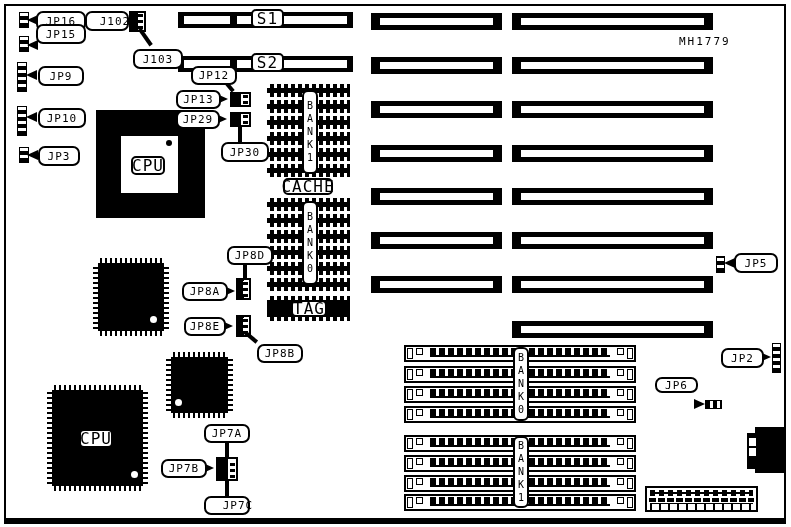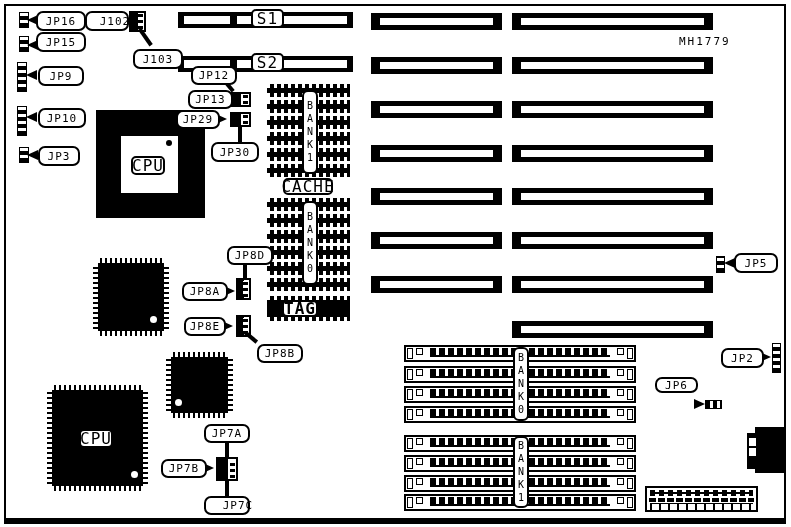--- a/index.html
+++ b/index.html
@@ -94,21 +94,21 @@
   <div class="pinhdr" style="left:17px;top:106px;width:10px;height:30px;"></div>
   <div class="pinhdr" style="left:19px;top:147px;width:10px;height:16px;"></div>
 
   <div class="tw-l" style="left:27px;top:15px;"></div>
   <div class="tw-l" style="left:27px;top:40px;"></div>
   <div class="tw-l" style="left:26px;top:70px;"></div>
   <div class="tw-l" style="left:26px;top:112px;"></div>
   <div class="tw-l" style="left:27px;top:150px;"></div>
 
   <div class="callout" style="left:36px;top:11px;width:50px;height:20px;">JP16</div>
-  <div class="callout" style="left:36px;top:32px;width:50px;height:20px;">JP15</div>
+  <div class="callout" style="left:36px;top:24px;width:50px;height:20px;">JP15</div>
   <div class="callout" style="left:38px;top:66px;width:46px;height:20px;">JP9</div>
   <div class="callout" style="left:38px;top:108px;width:48px;height:20px;">JP10</div>
   <div class="callout" style="left:38px;top:146px;width:42px;height:20px;">JP3</div>
 
   <div class="callout" style="left:85px;top:11px;width:44px;height:20px;padding-left:16px;">J102</div>
   <div class="tw-r" style="left:119px;top:15px;"></div>
   <div class="jblock" style="left:129px;top:11px;width:17px;height:21px;"></div>
   <div class="line" style="left:138px;top:30px;width:4px;height:20px;transform:rotate(-35deg);"></div>
   <div class="callout" style="left:133px;top:49px;width:50px;height:20px;">J103</div>
 
@@ -116,28 +116,28 @@
       <i class="divider"></i>
     </div>
   <div class="callout small" style="left:251px;top:9px;width:33px;height:19px;">S1</div>
   <div class="slot sbar" style="left:178px;top:56px;width:175px;height:16px;">
       <i class="divider"></i>
     </div>
   <div class="callout small" style="left:251px;top:53px;width:33px;height:19px;">S2</div>
 
   <div class="callout" style="left:191px;top:66px;width:46px;height:19px;">JP12</div>
   <div class="line" style="left:222px;top:81px;width:4px;height:15px;transform:rotate(-40deg);"></div>
-  <div class="callout" style="left:188px;top:90px;width:45px;height:19px;">JP13</div>
+  <div class="callout" style="left:176px;top:90px;width:45px;height:19px;">JP13</div>
   <div class="tw-r" style="left:217px;top:94px;"></div>
   <div class="jblock" style="left:230px;top:92px;width:21px;height:15px;"></div>
   <div class="callout" style="left:176px;top:110px;width:44px;height:19px;">JP29</div>
   <div class="tw-r" style="left:216px;top:114px;"></div>
   <div class="jblock" style="left:230px;top:112px;width:21px;height:15px;"></div>
   <div class="line" style="left:238px;top:127px;width:4px;height:16px;"></div>
-  <div class="callout" style="left:211px;top:142px;width:48px;height:20px;">JP30</div>
+  <div class="callout" style="left:221px;top:142px;width:48px;height:20px;">JP30</div>
 
   <div class="socket" style="left:96px;top:110px;width:109px;height:108px;">
     <i class="inner" style="left:25px;top:26px;width:57px;height:57px;"></i>
     <i class="dot" style="left:70px;top:30px;"></i>
   </div>
   <div class="callout small" style="left:131px;top:156px;width:34px;height:19px;">CPU</div>
 
   <div class="chiprow" style="left:267px;top:84px;width:83px;height:13px;"></div>
   <div class="chiprow" style="left:267px;top:100px;width:83px;height:13px;"></div>
   <div class="chiprow" style="left:267px;top:116px;width:83px;height:13px;"></div>
@@ -148,21 +148,21 @@
   <div class="chiprow" style="left:267px;top:214px;width:83px;height:13px;"></div>
   <div class="chiprow" style="left:267px;top:230px;width:83px;height:13px;"></div>
   <div class="chiprow" style="left:267px;top:246px;width:83px;height:13px;"></div>
   <div class="chiprow" style="left:267px;top:262px;width:83px;height:13px;"></div>
   <div class="chiprow" style="left:267px;top:278px;width:83px;height:13px;"></div>
   <div class="chiprow" style="left:267px;top:296px;width:83px;height:25px;"></div>
 
   <div class="vlabel" style="left:302px;top:90px;width:16px;height:84px;">BANK1</div>
   <div class="callout small" style="left:283px;top:178px;width:50px;height:17px;">CACHE</div>
   <div class="vlabel" style="left:302px;top:201px;width:16px;height:84px;">BANK0</div>
-  <div class="callout small" style="left:282px;top:300px;width:36px;height:17px;font-weight:bold;">TAG</div>
+  <div class="callout small" style="left:291px;top:300px;width:36px;height:17px;">TAG</div>
 
   <div class="slot" style="left:371px;top:13px;width:131px;height:17px;"></div>
   <div class="slot" style="left:371px;top:57px;width:131px;height:17px;"></div>
   <div class="slot" style="left:371px;top:101px;width:131px;height:17px;"></div>
   <div class="slot" style="left:371px;top:145px;width:131px;height:17px;"></div>
   <div class="slot" style="left:371px;top:188px;width:131px;height:17px;"></div>
   <div class="slot" style="left:371px;top:232px;width:131px;height:17px;"></div>
   <div class="slot" style="left:371px;top:276px;width:131px;height:17px;"></div>
   <div class="slot" style="left:512px;top:13px;width:201px;height:17px;"></div>
   <div class="slot" style="left:512px;top:57px;width:201px;height:17px;"></div>

